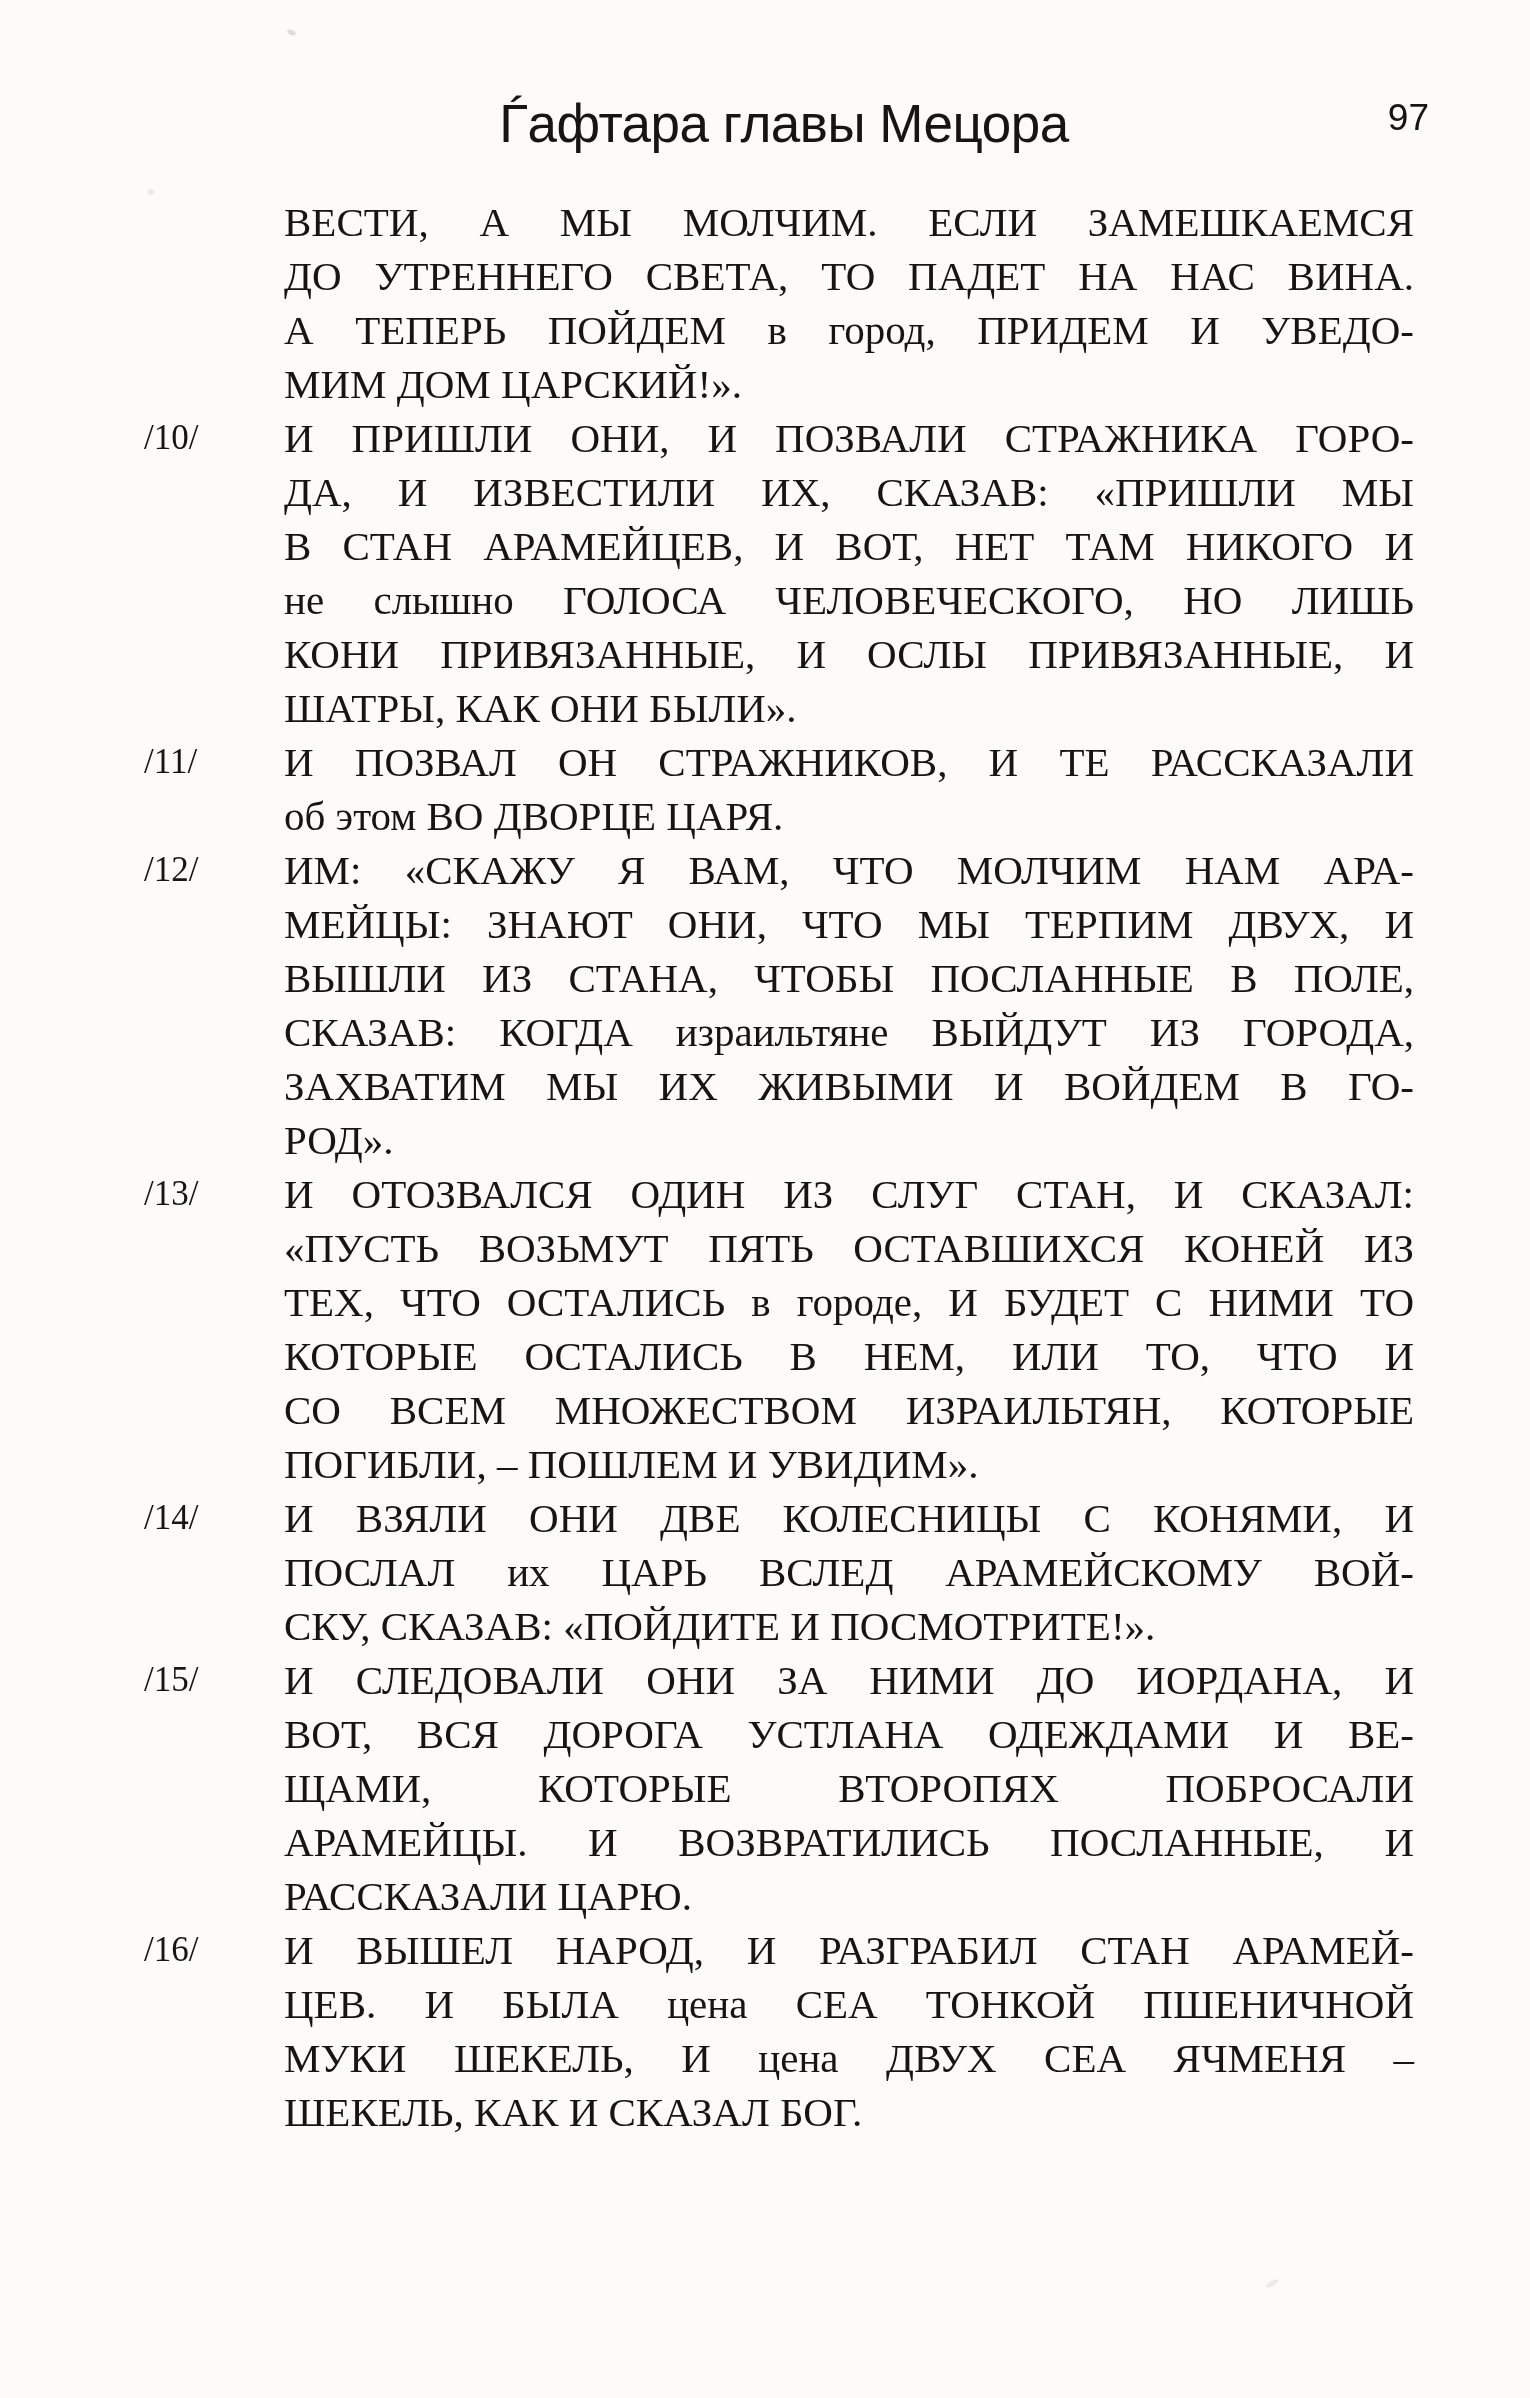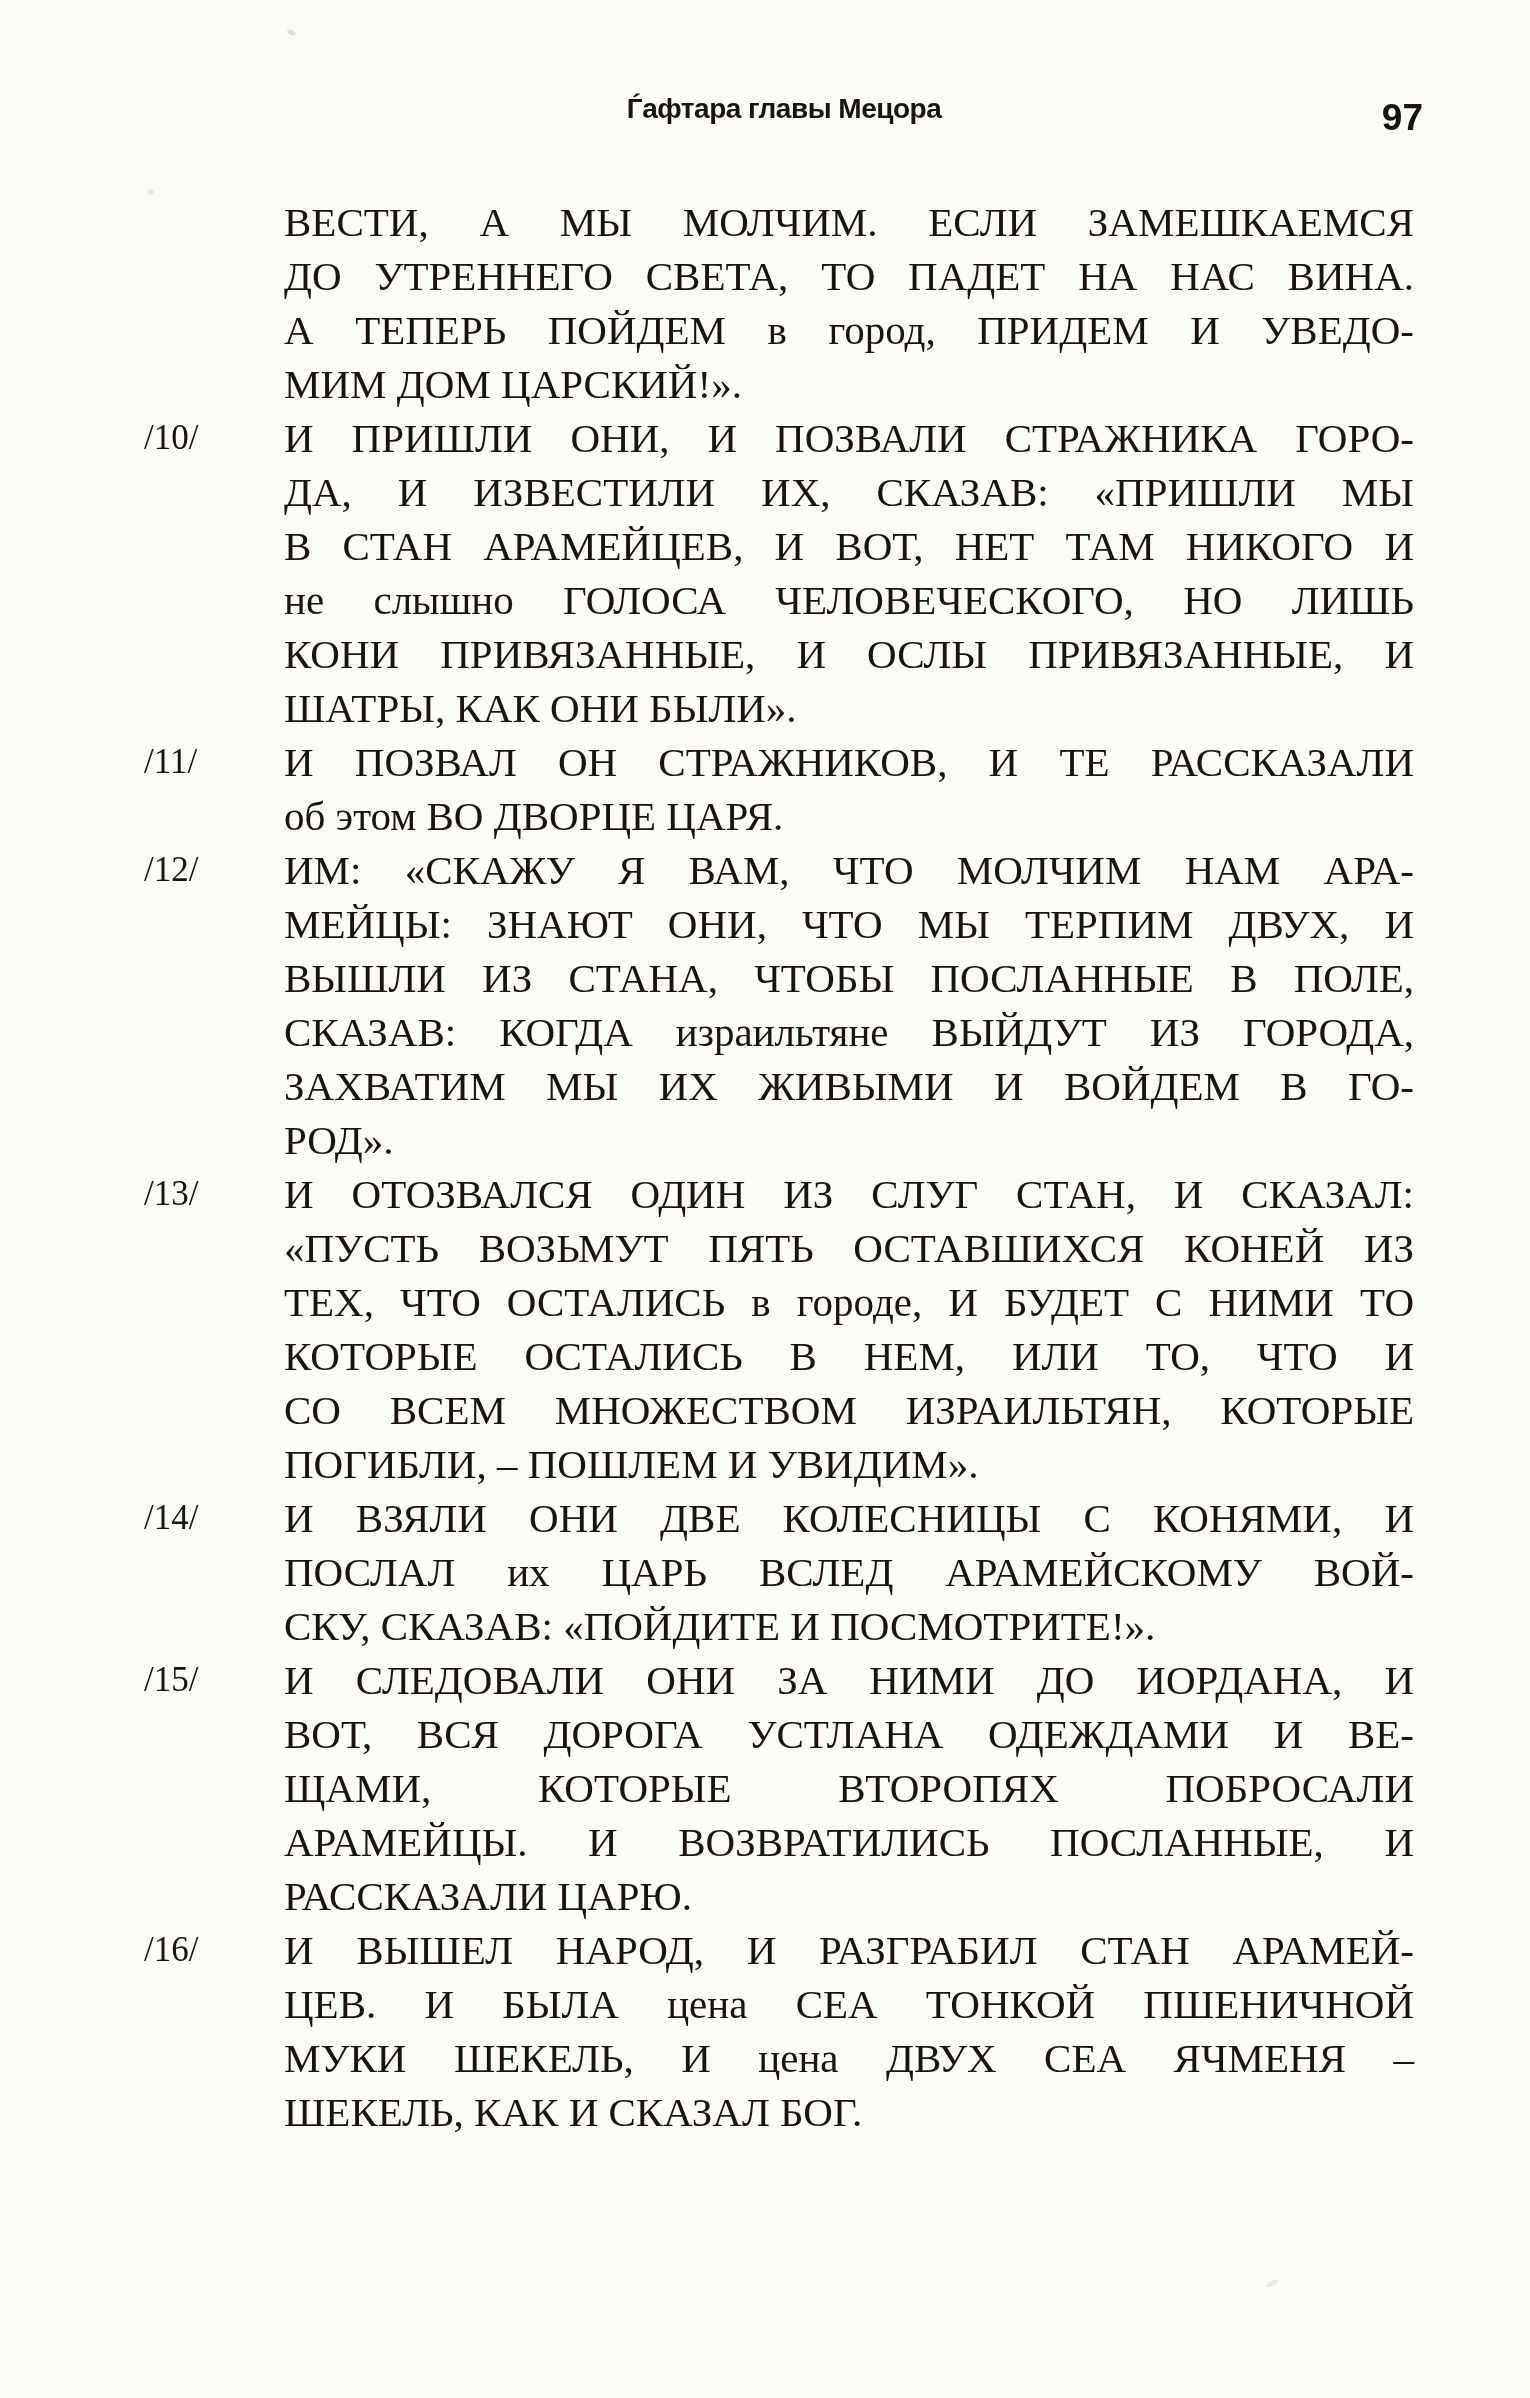--- a/index.html
+++ b/index.html
@@ -13,32 +13,32 @@
     height:2399px;
     background:var(--bg);
     overflow:hidden;
   }
   .title{
     position:absolute;
     left:784px;
     top:93px;
     transform:translateX(-50%);
     font-family:"Liberation Sans",sans-serif;
-    font-weight:700;
-    font-size:28px;
+    font-weight:400;
+    font-size:53px;
     letter-spacing:-0.5px;
     color:var(--ink);
     white-space:nowrap;
   }
   .pagenum{
     position:absolute;
-    right:108px;
+    right:102px;
     top:97px;
     font-family:"Liberation Sans",sans-serif;
-    font-weight:700;
+    font-weight:400;
     font-size:37px;
     color:var(--ink);
   }
   .text-col{
     position:absolute;
     left:284px;
     top:195px;
     width:1130px;
     font-family:Liberation Serif, serif;
     color:var(--ink);

